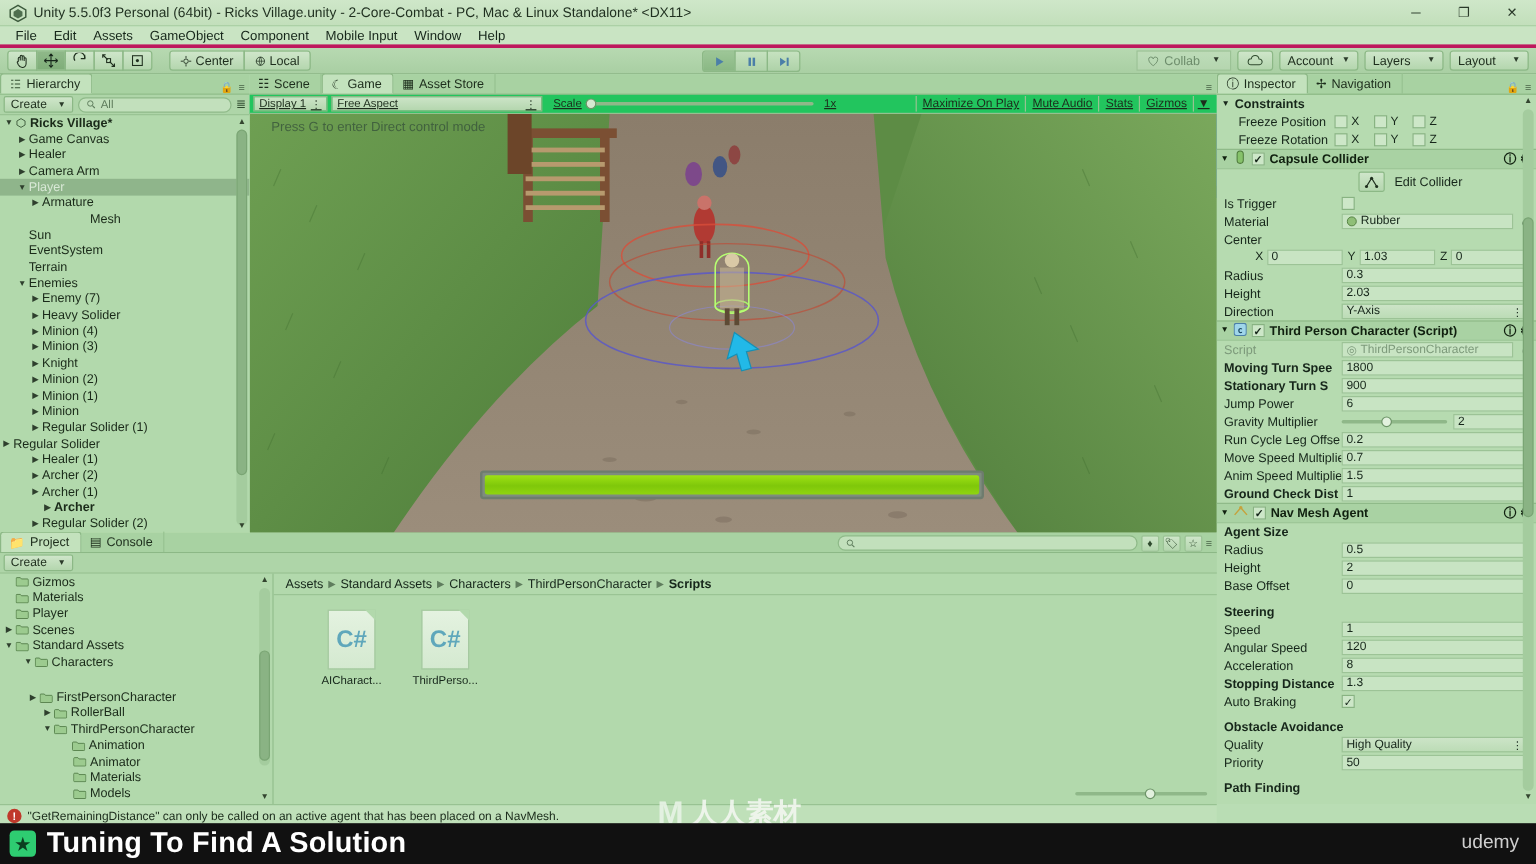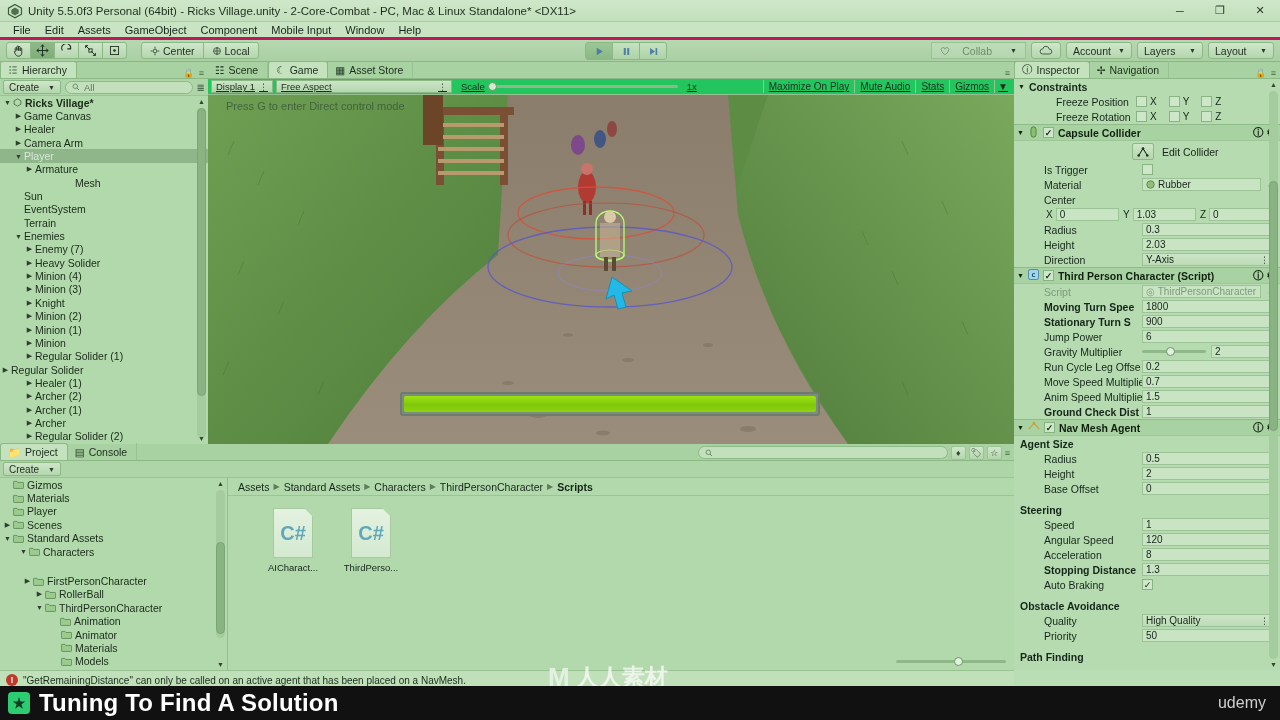--- a/index.html
+++ b/index.html
@@ -75,21 +75,21 @@
     border: 1px solid #8cb886; margin-right: -1px;
     display: flex; align-items: center; justify-content: center;
   }
   .playbtn.first { border-radius: 3px 0 0 3px; }
   .playbtn.last { border-radius: 0 3px 3px 0; margin-right: 0; }
   .playbtn.active { background: linear-gradient(#9dc697, #8ab884); }
   .tbright {
     margin-left: auto; display: flex; align-items: center; gap: 5px;
   }
   .collab {
-    height: 17px; padding: 0 8px; display: flex; align-items: center; gap: 12px;
+    height: 17px; padding: 0 8px; display: flex; align-items: center; gap: 4px;
     border: 1px solid #9bc295; border-radius: 0; color: #6d8c6b;
     background: rgba(255,255,255,0.12); font-size: 10.5px;
   }
   .cloudbtn {
     height: 17px; width: 30px; border: 1px solid #8cb886; border-radius: 3px;
     background: linear-gradient(#cfe6ca, #b4d6ae);
     display: flex; align-items: center; justify-content: center;
   }
   .dropbtn {
     height: 17px; padding: 0 6px; min-width: 66px;
@@ -218,21 +218,21 @@
     display: flex; align-items: center; gap: 4px; height: 17px;
     padding-left: 3px; background: #a9d2a3;
     border-top: 1px solid #8fba89; border-bottom: 1px solid #9ec798;
     font-size: 10.5px; font-weight: bold; color: #10200f;
   }
   .comphdr .right { margin-left: auto; display: flex; gap: 3px; padding-right: 4px; }
   .rowi {
     height: 15px; display: flex; align-items: center; padding-left: 6px;
     font-size: 10.5px; color: #16261a;
   }
-  .rowi .lab { width: 98px; flex: 0 0 auto; overflow: hidden; white-space: nowrap; margin-left: 24px; }
+  .rowi .lab { width: 98px; flex: 0 0 auto; overflow: hidden; white-space: nowrap; }
   .rowi .lab.bold { font-weight: bold; }
   .fld {
     flex: 1; height: 13px; margin-right: 7px; background: #c8e4c3;
     border: 1px solid #9cc396; display: flex; align-items: center;
     padding: 0 3px; font-size: 10px; color: #16261a;
   }
   .fld.dim { color: #7d9a7b; }
   .fld.combo { justify-content: space-between; background: linear-gradient(#cce4c7, #bcdcb6); }
   .cb {
     width: 11px; height: 11px; background: #cde7c8; border: 1px solid #88b382;
@@ -617,21 +617,21 @@
             <span>Healer (1)</span>
           </div>
           <div class="trow" style="padding-left: 24px;">
             <span class="tw">▶</span>
             <span>Archer (2)</span>
           </div>
           <div class="trow" style="padding-left: 24px;">
             <span class="tw">▶</span>
             <span>Archer (1)</span>
           </div>
-          <div class="trow" style="padding-left: 24px;">
+          <div class="trow" style="padding-left: 34px; font-weight: bold;">
             <span class="tw">▶</span>
             <span>Archer</span>
           </div>
           <div class="trow" style="padding-left: 24px;">
             <span class="tw">▶</span>
             <span>Regular Solider (2)</span>
           </div>
         </div>
       <div class="arrowbox" style="top:0;">▲</div>
       <div class="vscroll" style="top:12px;height:330px;">

